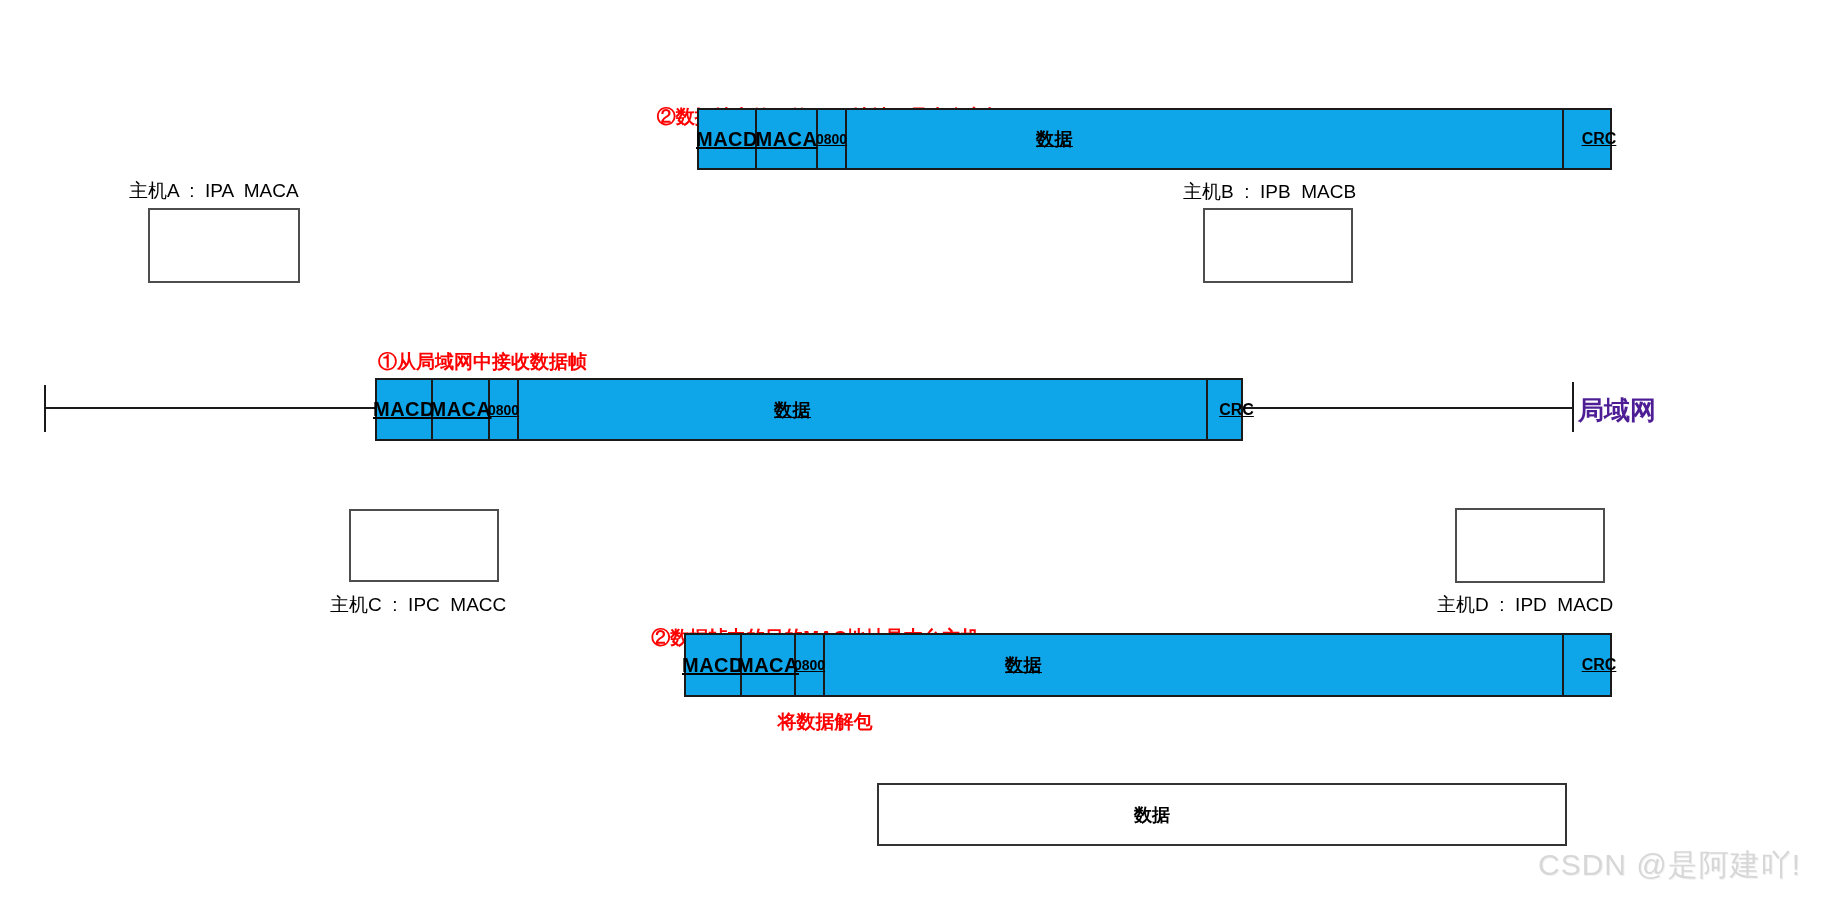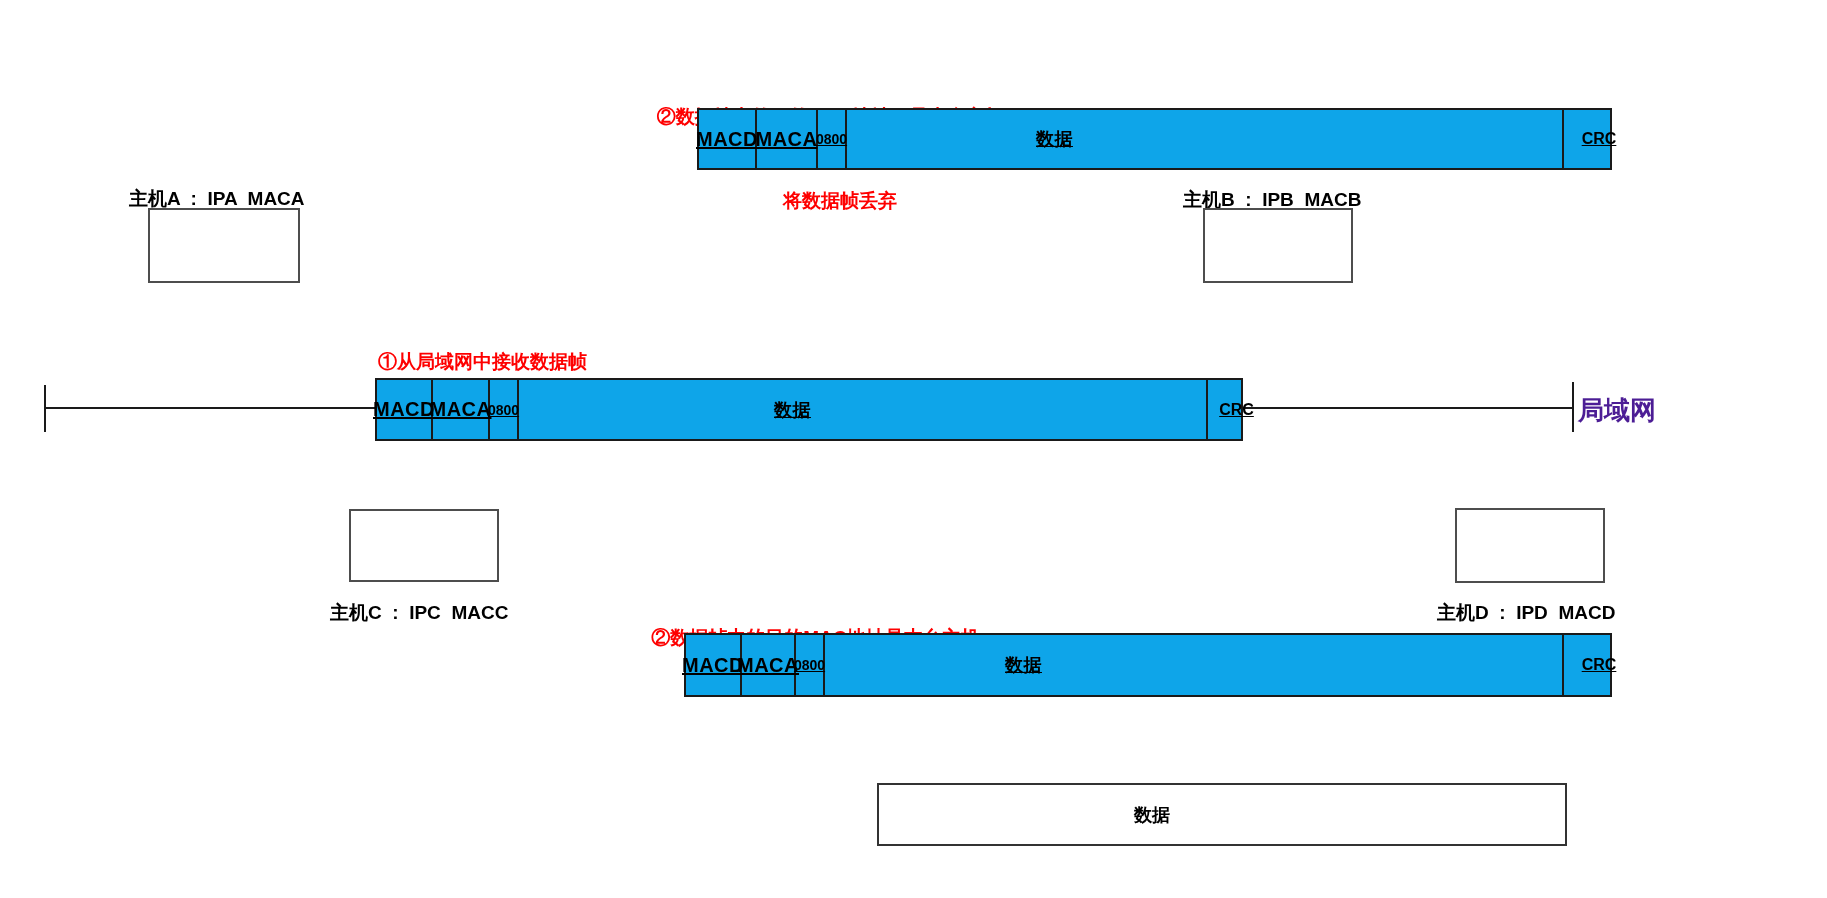--- a/index.html
+++ b/index.html
@@ -25,21 +25,21 @@
   .hostbox{
     position:absolute;box-sizing:border-box;border:2px solid #4d4d4d;background:#fff;
   }
   .plainbox{
     position:absolute;box-sizing:border-box;border:2px solid #333;background:#fff;
     display:flex;align-items:center;justify-content:center;
     font-weight:bold;font-size:18px;
   }
   
   .hostlabel{
-    position:absolute;font-weight:bold;font-size:19px;white-space:pre;color:#000;margin-top:8px;
+    position:absolute;font-weight:normal;font-size:19px;white-space:pre;color:#000;
   }
   .rednote{
     position:absolute;color:#fe0000;font-weight:bold;font-size:19px;
     line-height:28px;white-space:pre;
   }
   .rednote.center{text-align:center;}
   .lanlabel{
     position:absolute;font-weight:bold;font-size:26px;color:#4c1d95;white-space:nowrap;
   }
   
@@ -51,21 +51,20 @@
     text-shadow:1px 1px 0 #f2f2f2;letter-spacing:1px;font-weight:normal;
   }
 </style>
 </head>
 <body>
 
 <div class="canvas">
 
   <div class="rednote center" style="left:625px;top:47px;width:430px;">
     <div>②数据帧中的目的MAC地址不是本台主机，</div>
-    <div>将数据帧丢弃</div>
   </div>
 
   <div class="frame" style="left:697px;top:108px;width:915px;height:62px;">
     <div class="cell" style="width:58px;">MACD</div>
     <div class="cell" style="width:61px;">MACA</div>
     <div class="cell type" style="width:29px;">0800</div>
     <div class="cell data" style="padding-right:300px;">数据</div>
     <div class="cell crc" style="width:46px;">CRC</div>
   </div>
 
@@ -92,29 +91,31 @@
   </div>
 
   <div class="hostbox" style="left:349px;top:509px;width:150px;height:73px;"></div>
   <div class="hostlabel" style="left:330px;top:592px;">主机C  :  IPC  MACC</div>
 
   <div class="hostbox" style="left:1455px;top:508px;width:150px;height:75px;"></div>
   <div class="hostlabel" style="left:1437px;top:592px;">主机D  :  IPD  MACD</div>
 
   <div class="rednote center" style="left:610px;top:568px;width:430px;">
     <div>②数据帧中的目的MAC地址是本台主机，</div>
+    <div>将数据解包</div>
   </div>
 
   <div class="frame" style="left:684px;top:633px;width:928px;height:64px;">
     <div class="cell" style="width:56px;">MACD</div>
     <div class="cell" style="width:54px;">MACA</div>
     <div class="cell type" style="width:29px;">0800</div>
     <div class="cell data" style="padding-right:340px;">数据</div>
     <div class="cell crc" style="width:46px;">CRC</div>
   </div>
 
 
   <div class="plainbox" style="left:877px;top:783px;width:690px;height:63px;padding-right:140px;">
     <span>数据</span>
   </div>
 
+  <div class="watermark" style="left:1538px;top:845px;">CSDN @是阿建吖!</div>
 
 </div>
 
 </body></html>

